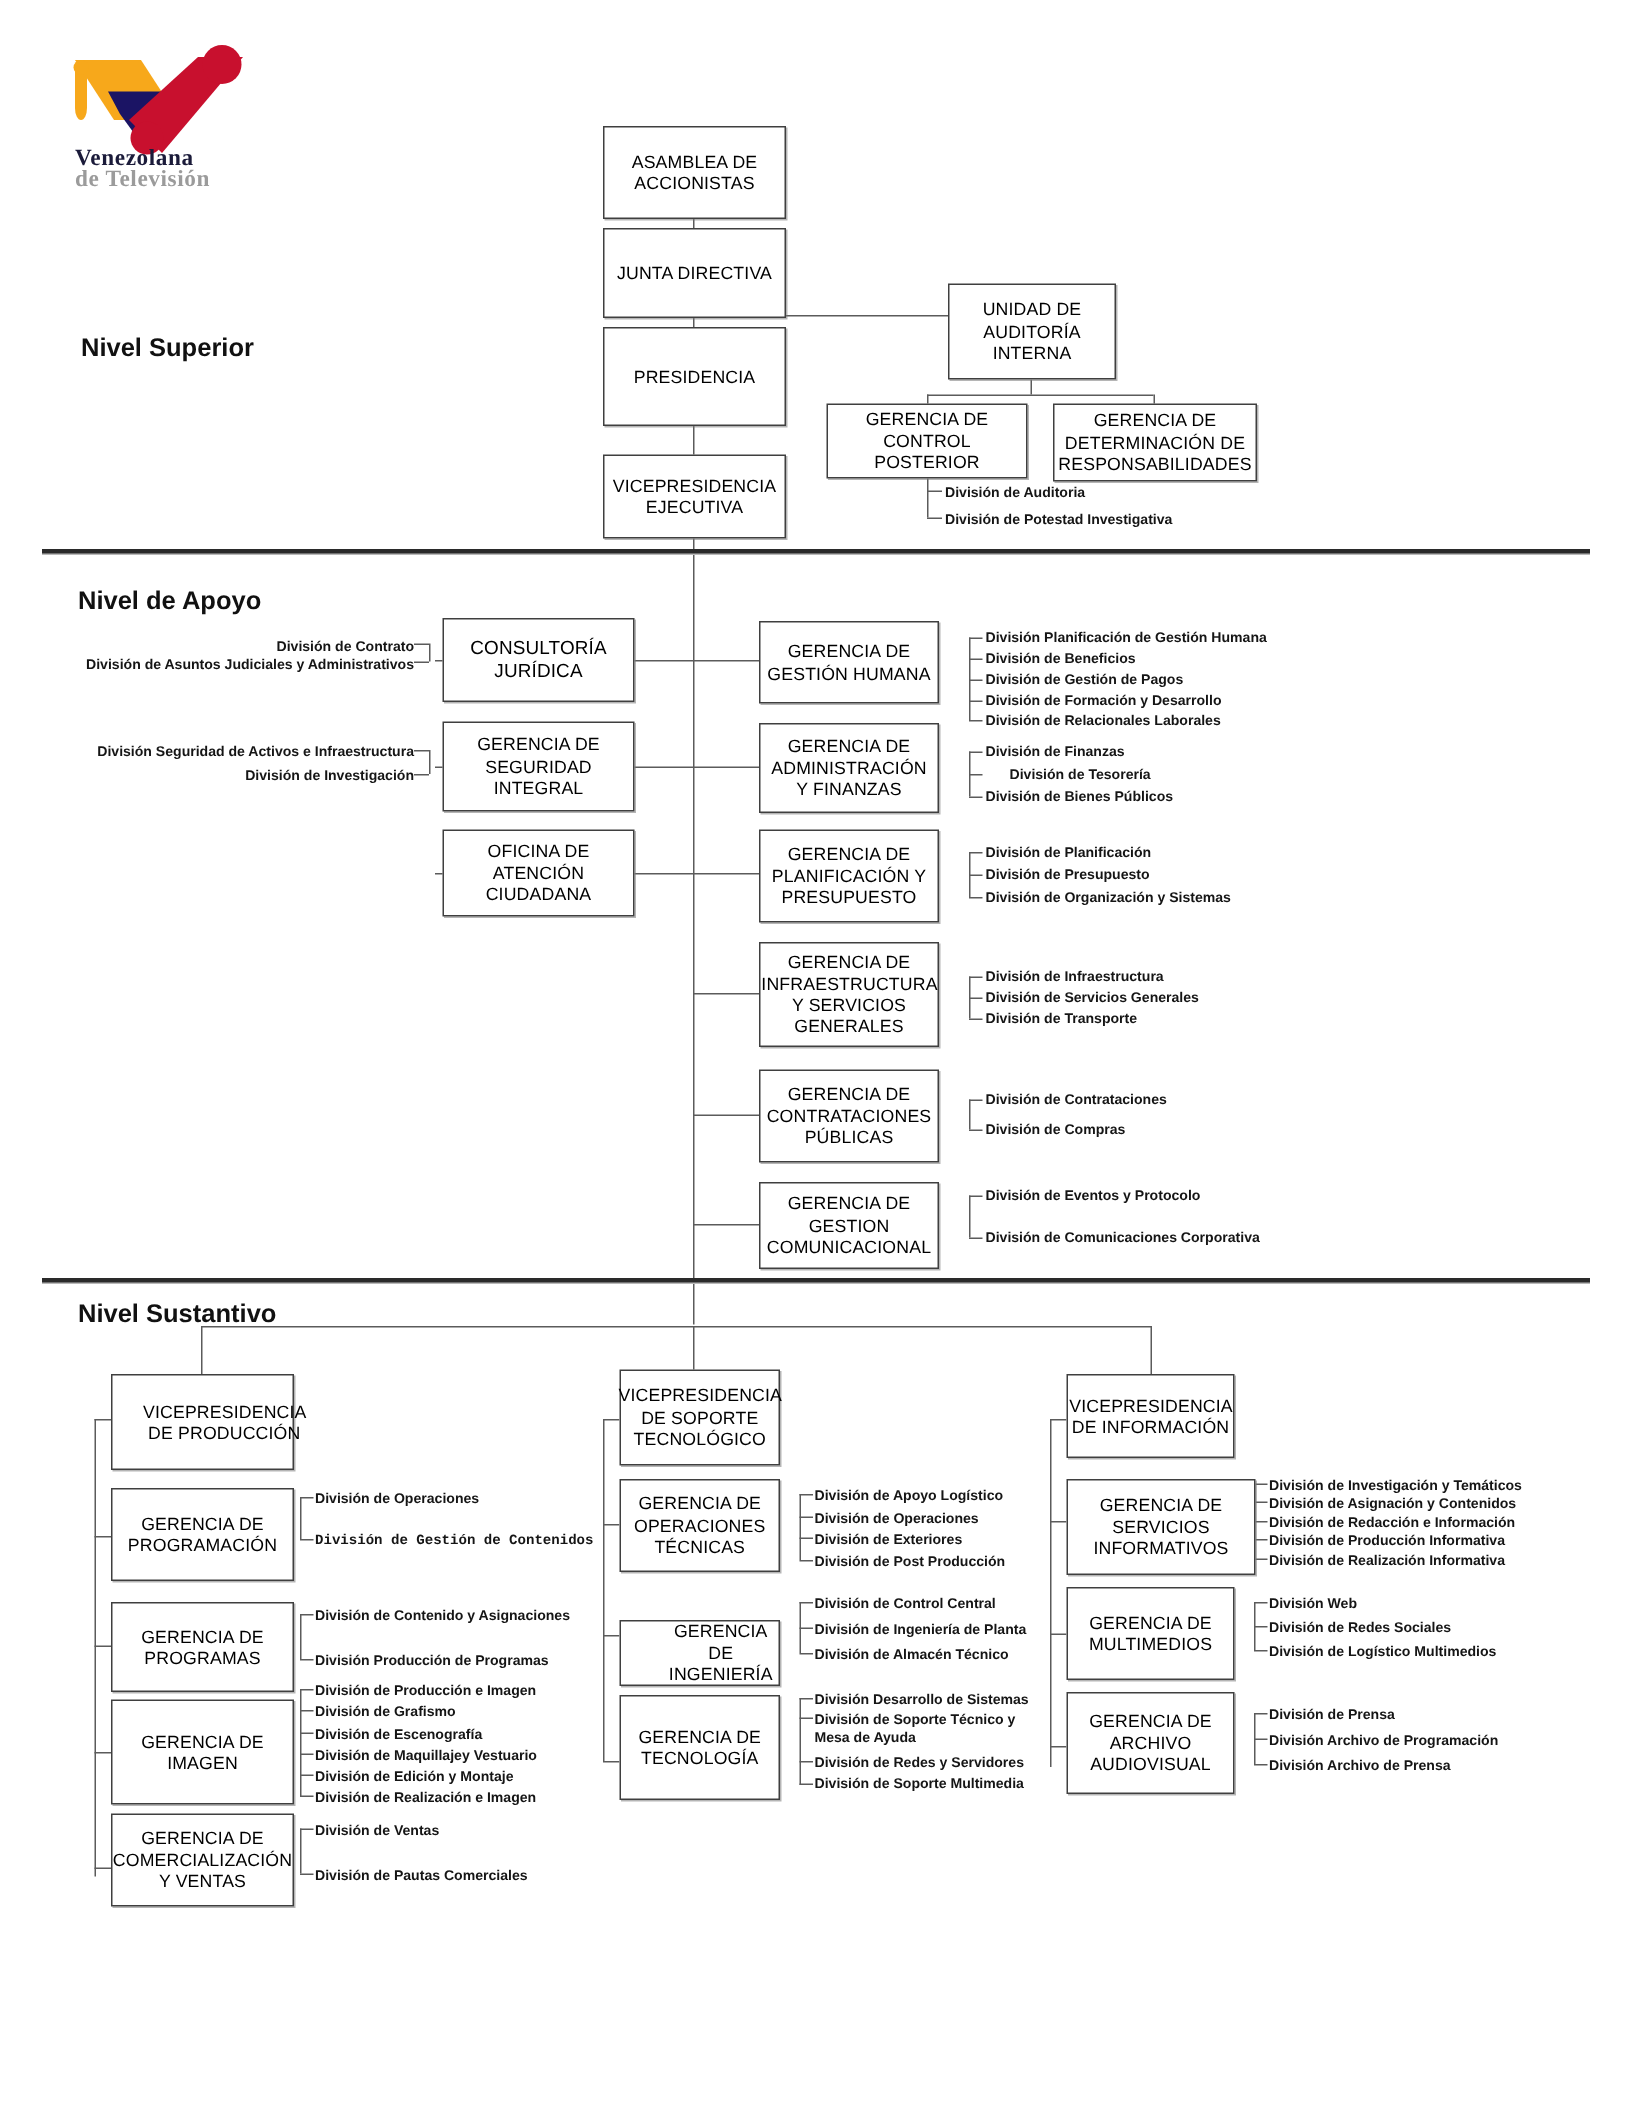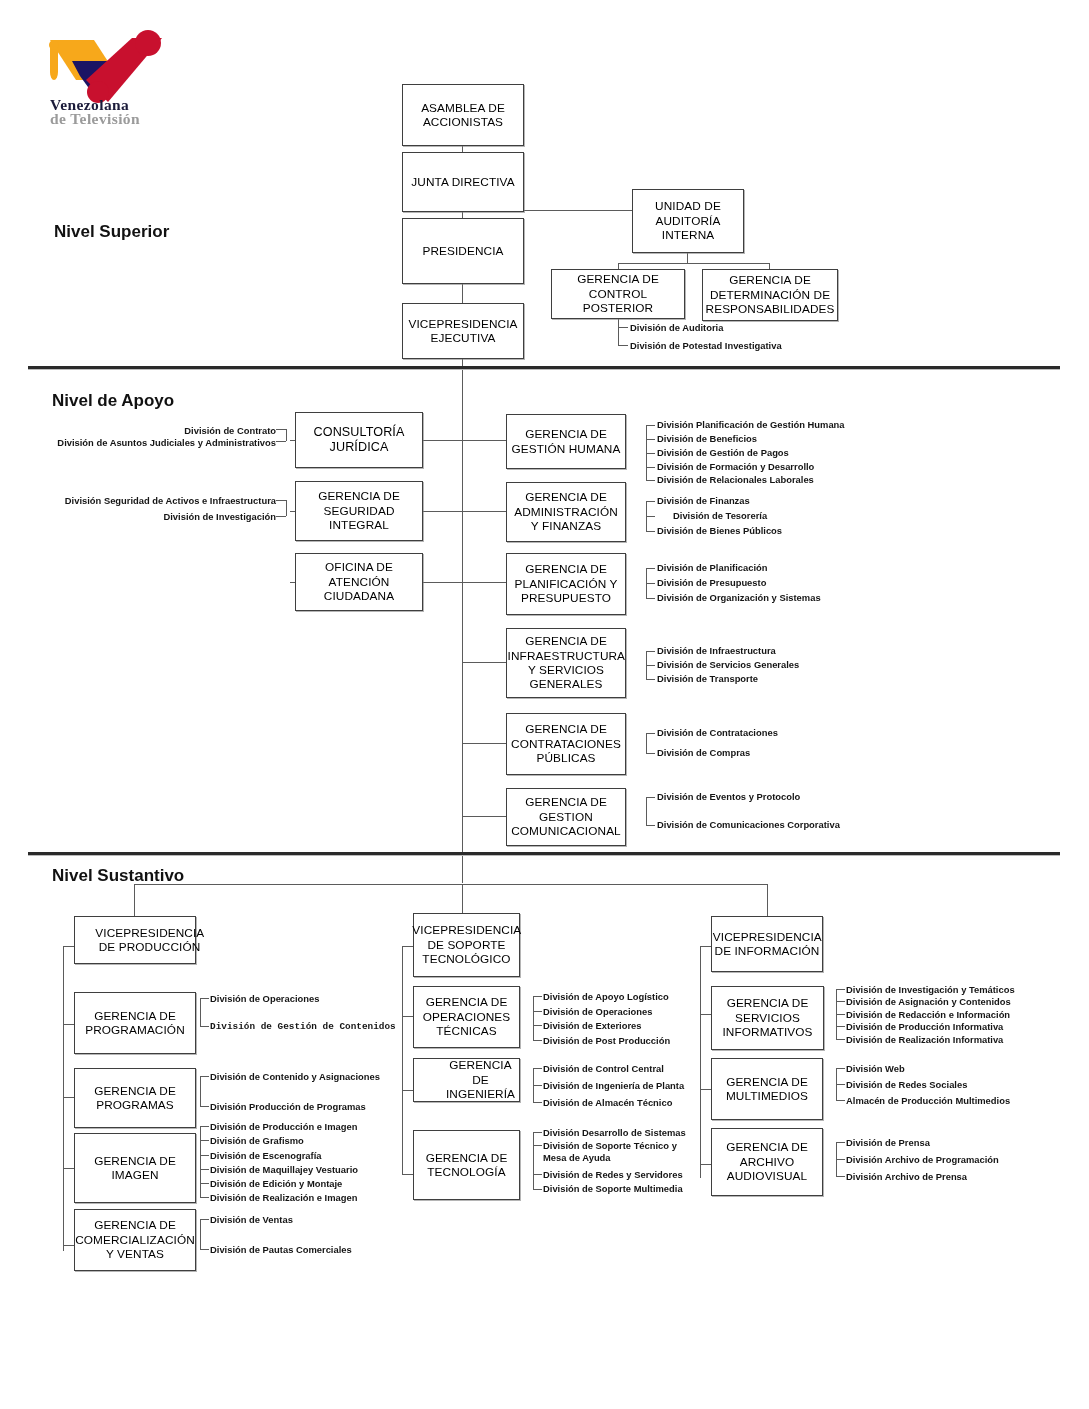--- a/index.html
+++ b/index.html
@@ -238,21 +238,21 @@
   <div class="v" style="left:767px;top:884px;height:32px;"></div>
   <div class="v" style="left:462px;top:884px;height:32px;"></div>
 
   <div class="v" style="left:63px;top:946px;height:305px;"></div>
   <div class="h" style="left:63px;top:946px;width:11px;"></div>
   <div class="h" style="left:63px;top:1024px;width:11px;"></div>
   <div class="h" style="left:63px;top:1097px;width:11px;"></div>
   <div class="h" style="left:63px;top:1168px;width:11px;"></div>
   <div class="h" style="left:63px;top:1245px;width:11px;"></div>
 
-  <div class="box b12" style="left:74px;top:916px;width:122px;height:48px;padding-left:29px;">
+  <div class="box b12" style="left:74px;top:916px;width:122px;height:64px;padding-left:29px;">
     <span>VICEPRESIDENCIA DE  PRODUCCIÓN</span>
   </div>
   <div class="box b12" style="left:74px;top:992px;width:122px;height:62px;">
     <span>GERENCIA DE PROGRAMACIÓN</span>
   </div>
   <div class="box b12" style="left:74px;top:1068px;width:122px;height:60px;">
     <span>GERENCIA DE PROGRAMAS</span>
   </div>
   <div class="box b12" style="left:74px;top:1133px;width:122px;height:70px;">
     <span>GERENCIA DE IMAGEN</span>
@@ -298,21 +298,21 @@
   <div class="h" style="left:402px;top:1016px;width:11px;"></div>
   <div class="h" style="left:402px;top:1090px;width:11px;"></div>
   <div class="h" style="left:402px;top:1174px;width:11px;"></div>
 
   <div class="box b12" style="left:413px;top:913px;width:107px;height:64px;">
     <span>VICEPRESIDENCIA DE SOPORTE TECNOLÓGICO</span>
   </div>
   <div class="box b12" style="left:413px;top:986px;width:107px;height:62px;">
     <span>GERENCIA DE OPERACIONES TÉCNICAS</span>
   </div>
-  <div class="box b12" style="left:413px;top:1058px;width:107px;height:44px;padding-left:28px;">
+  <div class="box b12" style="left:413px;top:1080px;width:107px;height:44px;padding-left:28px;">
     <span>GERENCIA DE INGENIERÍA</span>
   </div>
   <div class="box b12" style="left:413px;top:1130px;width:107px;height:70px;">
     <span>GERENCIA DE TECNOLOGÍA</span>
   </div>
 
   <div class="v" style="left:533px;top:996px;height:44px;"></div>
   <div class="h" style="left:533px;top:996px;width:9px;"></div>
   <div class="h" style="left:533px;top:1011px;width:9px;"></div>
   <div class="h" style="left:533px;top:1025px;width:9px;"></div>
@@ -342,21 +342,21 @@
 
   <div class="v" style="left:700px;top:946px;height:232px;"></div>
   <div class="h" style="left:700px;top:946px;width:11px;"></div>
   <div class="h" style="left:700px;top:1014px;width:11px;"></div>
   <div class="h" style="left:700px;top:1089px;width:11px;"></div>
   <div class="h" style="left:700px;top:1164px;width:11px;"></div>
 
   <div class="box b12" style="left:711px;top:916px;width:112px;height:56px;align-items:center;">
     <span>VICEPRESIDENCIA DE INFORMACIÓN</span>
   </div>
-  <div class="box b12" style="left:711px;top:986px;width:113px;height:64px;justify-content:flex-end;">
+  <div class="box b12" style="left:711px;top:986px;width:126px;height:64px;justify-content:flex-end;">
     <span>GERENCIA DE SERVICIOS INFORMATIVOS</span>
   </div>
   <div class="box b12" style="left:711px;top:1058px;width:112px;height:62px;">
     <span>GERENCIA DE MULTIMEDIOS</span>
   </div>
   <div class="box b12" style="left:711px;top:1128px;width:112px;height:68px;">
     <span>GERENCIA DE ARCHIVO AUDIOVISUAL</span>
   </div>
 
   <div class="v" style="left:836px;top:989px;height:50px;"></div>
@@ -370,21 +370,21 @@
   <div class="leaf right" style="left:846px;top:1009px;">División de Redacción e Información</div>
   <div class="leaf right" style="left:846px;top:1021px;">División de Producción  Informativa</div>
   <div class="leaf right" style="left:846px;top:1034px;">División de Realización Informativa</div>
 
   <div class="v" style="left:836px;top:1068px;height:32px;"></div>
   <div class="h" style="left:836px;top:1068px;width:9px;"></div>
   <div class="h" style="left:836px;top:1084px;width:9px;"></div>
   <div class="h" style="left:836px;top:1100px;width:9px;"></div>
   <div class="leaf right" style="left:846px;top:1063px;">División Web</div>
   <div class="leaf right" style="left:846px;top:1079px;">División de Redes Sociales</div>
-  <div class="leaf right" style="left:846px;top:1095px;">Almacén de Producción Multimedios</div>
+  <div class="leaf right" style="left:846px;top:1095px;">División de Logístico Multimedios</div>
 
   <div class="v" style="left:836px;top:1142px;height:34px;"></div>
   <div class="h" style="left:836px;top:1142px;width:9px;"></div>
   <div class="h" style="left:836px;top:1159px;width:9px;"></div>
   <div class="h" style="left:836px;top:1176px;width:9px;"></div>
   <div class="leaf right" style="left:846px;top:1137px;">División de Prensa</div>
   <div class="leaf right" style="left:846px;top:1154px;">División Archivo de Programación</div>
   <div class="leaf right" style="left:846px;top:1171px;">División Archivo de Prensa</div>
 
 </div>

